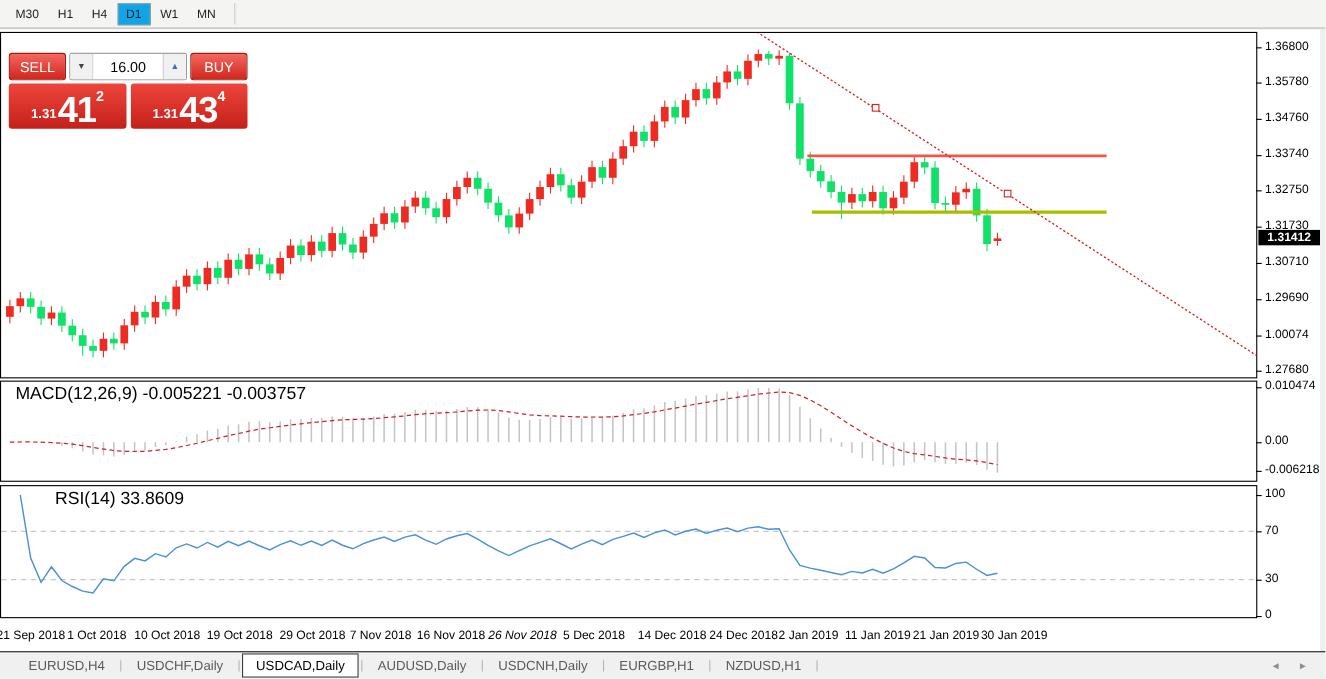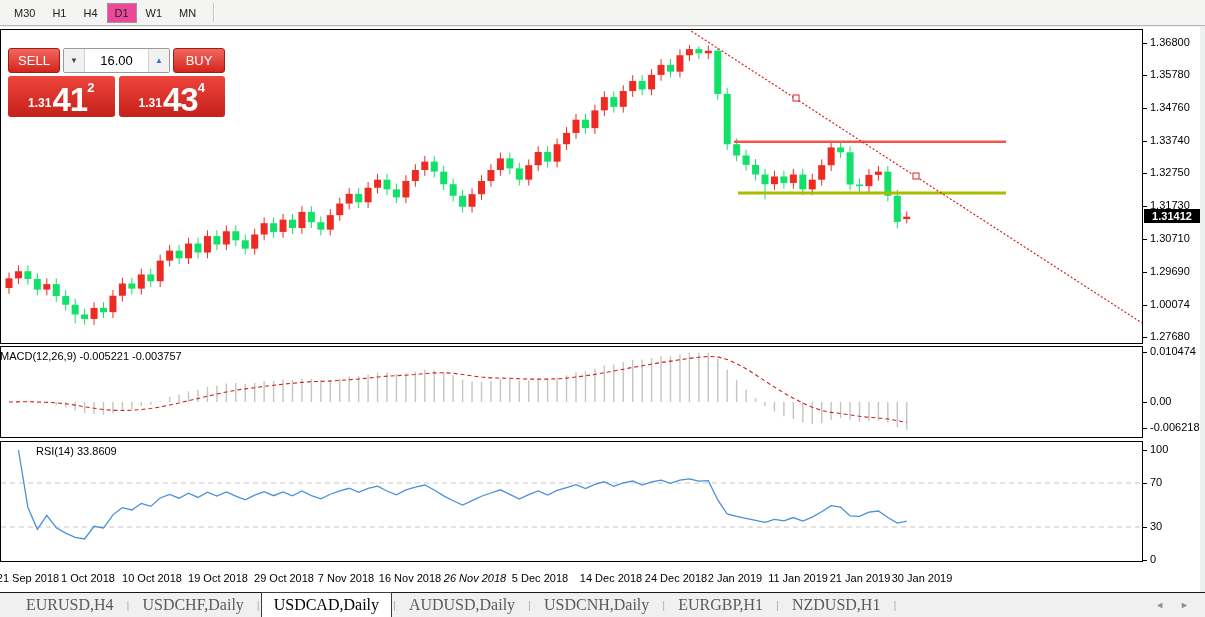--- a/index.html
+++ b/index.html
@@ -5,42 +5,42 @@
   html,body{margin:0;padding:0;}
   body{
     width:1205px;height:617px;position:relative;overflow:hidden;
     background:#eef0ef;font-family:"Liberation Sans",sans-serif;
     -webkit-font-smoothing:antialiased;
   }
   
   #tf-toolbar{position:absolute;top:0;left:0;width:1205px;height:26px;background:#f4f4f3;
     border-bottom:1px solid #b6b6b6;display:flex;align-items:center;padding-left:6px;box-sizing:border-box;}
   .tf-tab{font-size:11px;color:#222;padding:3px 7px;margin-right:1px;border:1px solid transparent;cursor:default;}
-  .tf-tab.active{background:#ec4899;border:1px solid #979797;}
+  .tf-tab.active{background:#0ea5e9;border:1px solid #979797;}
   .tf-sep{width:1px;height:19px;background:#c4c4c4;border-right:1px solid #ffffff;margin-left:8px;}
   
   #chart-window{position:absolute;top:27px;left:0;width:1200px;height:565px;background:#ffffff;}
   .plot{position:absolute;left:0;border:1px solid #000;background:#fff;}
   #main-plot{top:2px;width:1141px;height:313px;}
   #macd-plot{top:319px;width:1141px;height:90px;}
   #rsi-plot{top:414px;width:1141px;height:119px;}
   .plot svg{display:block;}
   
   .ax-label{position:absolute;left:1150px;font-size:11px;color:#000;white-space:nowrap;}
   .ax-dash{position:absolute;left:1142px;width:5px;height:1px;background:#000;}
   .date-label{position:absolute;font-size:11px;color:#000;white-space:nowrap;transform:translateX(-50%);top:545px;}
   #price-tag{position:absolute;left:1144px;top:183px;width:56px;height:14px;background:#000;color:#fff;
     font-size:11px;font-weight:bold;display:flex;align-items:center;justify-content:center;}
   
   #chart-header{position:absolute;left:9px;top:6px;display:flex;align-items:center;font-size:12px;color:#111;}
   #chart-header .tri{font-size:8px;margin-right:7px;color:#000;}
   #chart-header .sym{margin-right:10px;}
   #chart-header .num{margin-right:5px;}
   
-  .ind-label{position:absolute;left:0;font-size:11px;color:#000;}
+  .ind-label{position:absolute;left:14px;font-size:16px;color:#000;}
   #macd-label{top:323px;}
   #rsi-label{top:418px;padding-left:36px;}
   
   #trade-panel{position:absolute;left:8px;top:21px;width:217px;}
   .tp-row1{display:flex;height:25px;gap:3px;}
   .btn-trade{flex:0 0 52px;box-sizing:border-box;background:linear-gradient(#f2685f,#d3251c);
     border:1px solid #9d1d17;border-radius:3px;color:#fff;font-size:13px;
     display:flex;align-items:center;justify-content:center;}
   .vol-stepper{flex:1;display:flex;border:1px solid #9a9a9a;background:#fff;box-sizing:border-box;border-radius:2px;}
   .vol-btn{width:21px;background:#f1f1f1;display:flex;align-items:center;justify-content:center;
@@ -51,21 +51,21 @@
     font-family:"Liberation Sans",sans-serif;}
   .tp-row2{display:flex;gap:4px;margin-top:3px;height:41px;}
   .price-box{flex:1;background:linear-gradient(#ee453b,#c4201a);border-radius:3px;color:#fff;
     display:flex;align-items:flex-end;justify-content:center;padding:0 4px 2px 4px;}
   .price-box .pfx{font-size:12px;font-weight:bold;margin:0 1px 5px 0;}
   .price-box .big{font-size:33px;font-weight:bold;line-height:30px;letter-spacing:-1px;}
   .price-box .sup{font-size:13px;font-weight:bold;align-self:flex-start;margin-top:4px;}
   
   #bottom-tabbar{position:absolute;left:0;bottom:0;width:1205px;height:25px;background:#f0f0f0;
     border-top:1px solid #1a1a1a;display:flex;align-items:center;box-sizing:border-box;padding-left:14px;}
-  .sym-tab{font-size:16px;color:#5a5a5a;padding:3px 12px;white-space:nowrap;font-family:Liberation Serif, serif;}
+  .sym-tab{font-size:12px;color:#5a5a5a;padding:3px 12px;white-space:nowrap;}
   .sym-tab.active{background:#fff;border:1px solid #3c3c3c;color:#000;}
   .sym-tab-sep{color:#b0b0b0;font-size:11px;margin:0 1px;}
   #tab-arrows{position:absolute;right:16px;top:50%;transform:translateY(-50%);display:flex;gap:16px;
     color:#8d8d8d;font-size:9px;}
 </style>
 </head>
 <body>
 
 <div id="tf-toolbar">
     <div class="tf-tab">M30</div>

